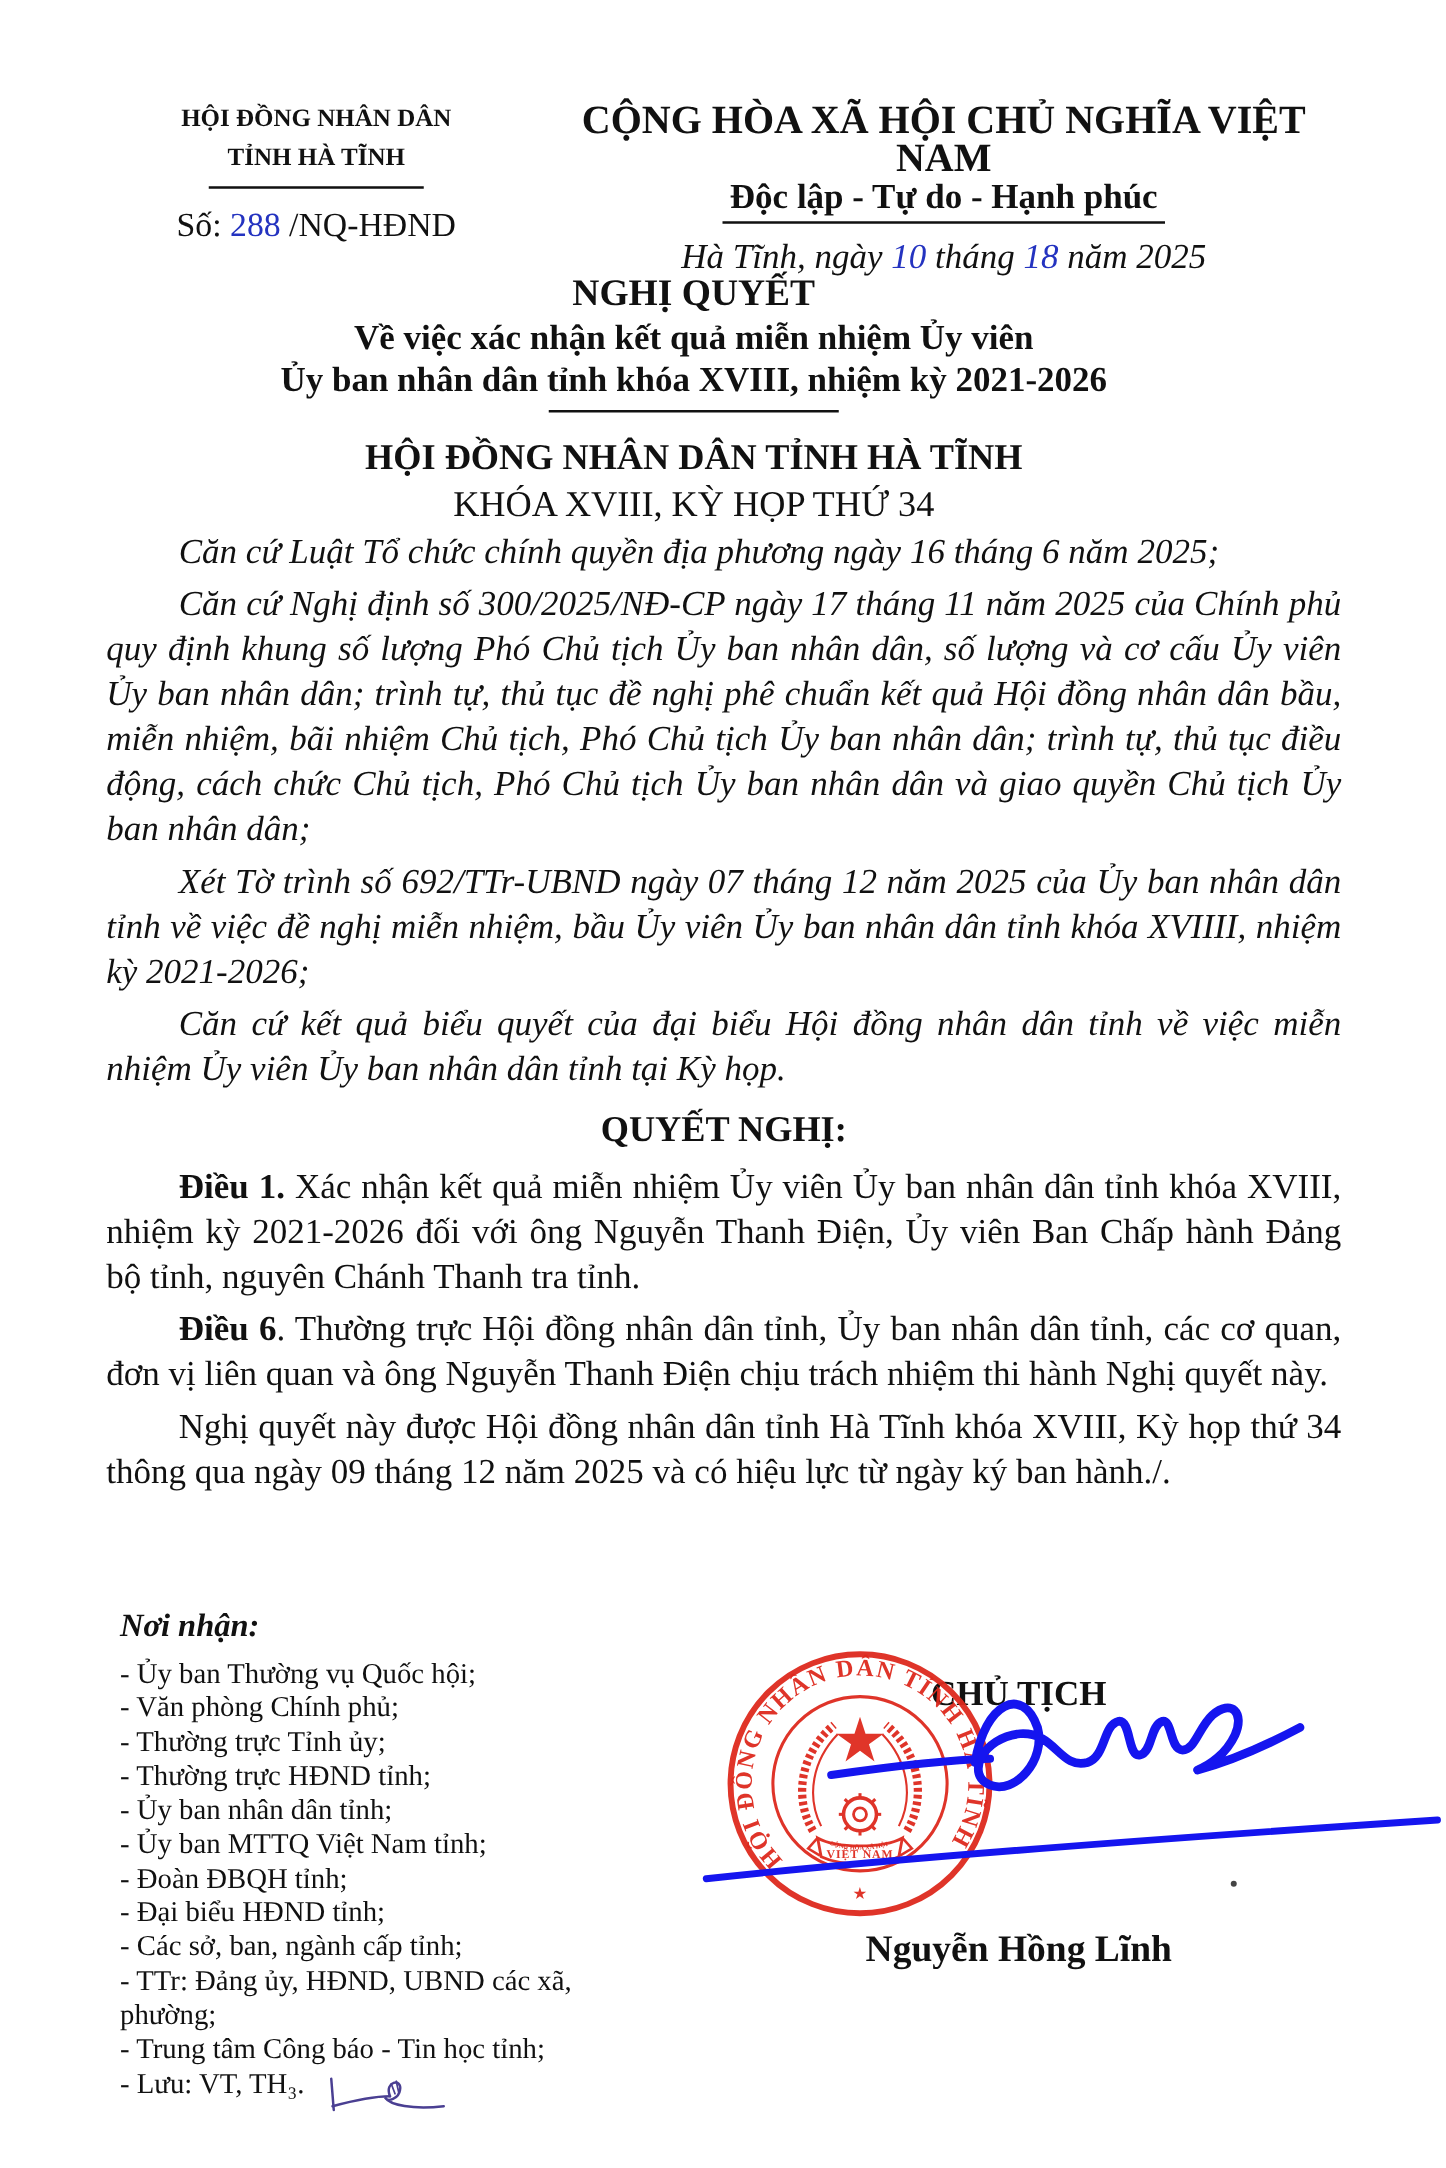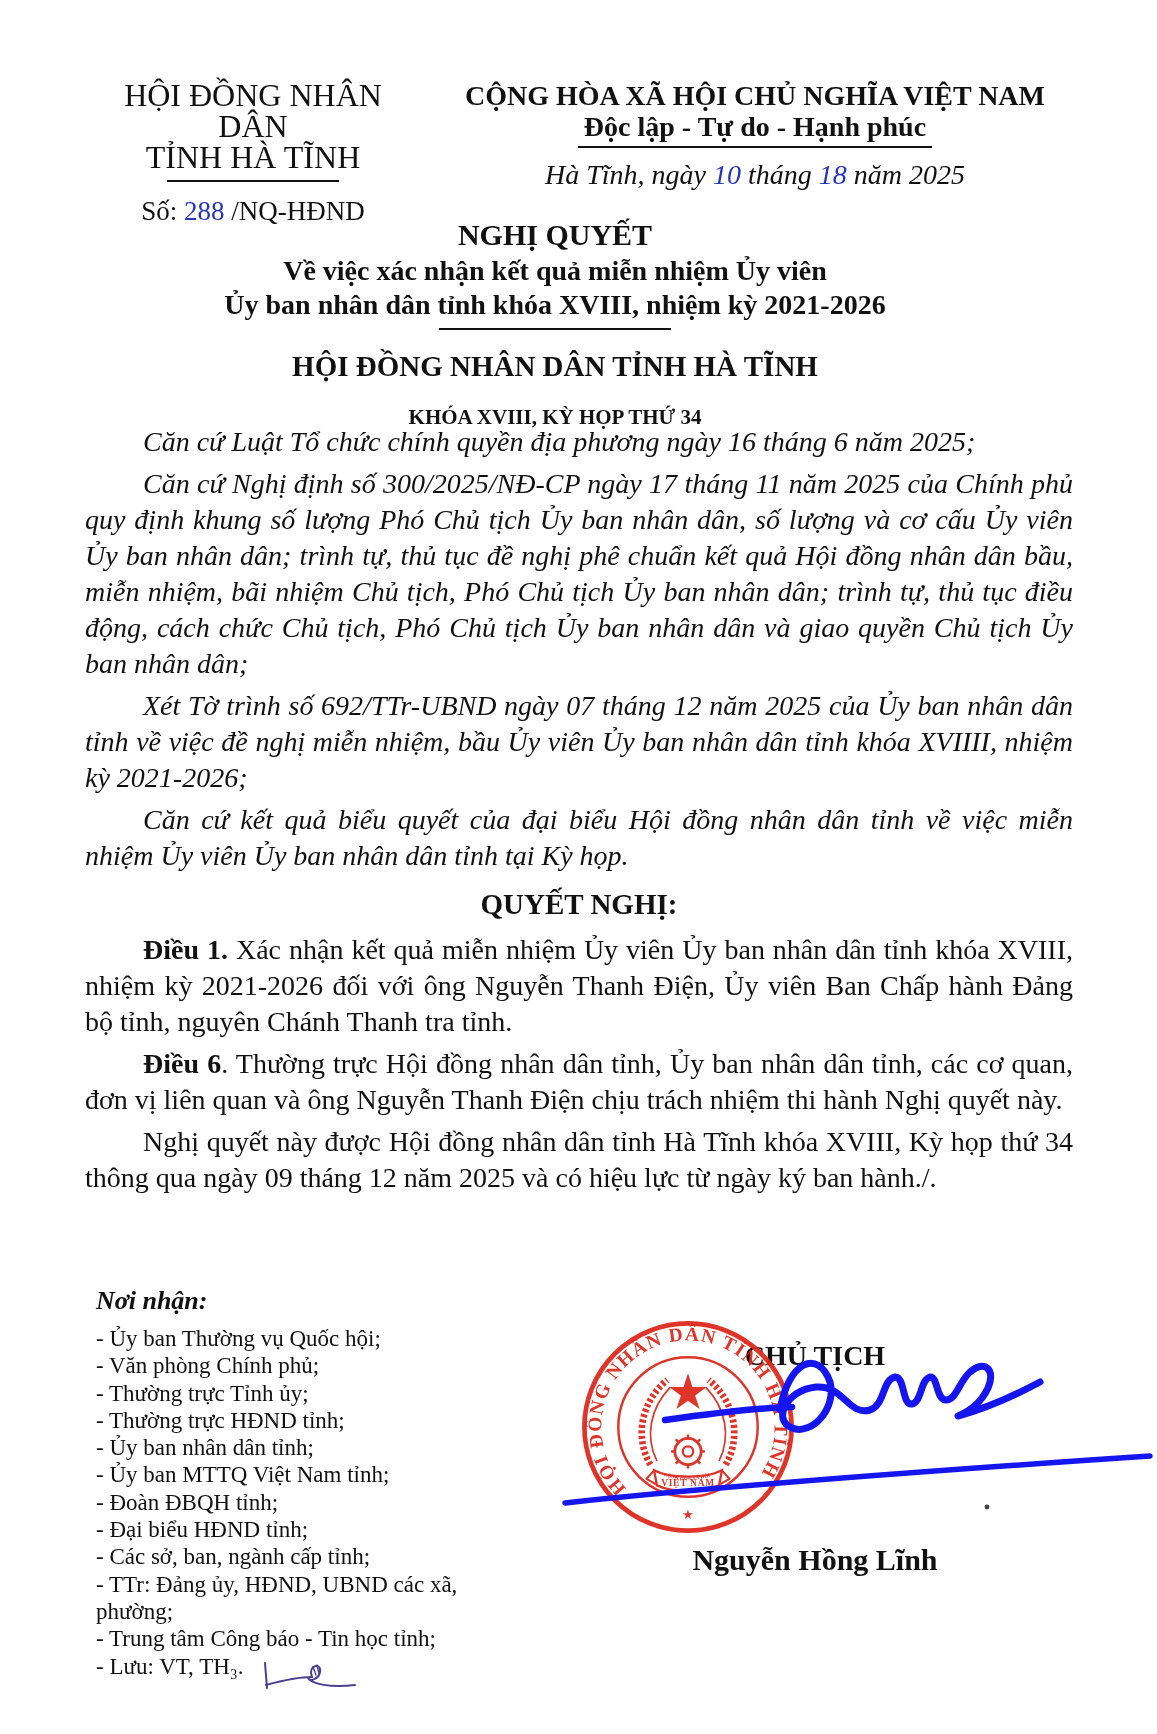--- a/index.html
+++ b/index.html
@@ -2,36 +2,36 @@
 <html><head>
 <meta charset="utf-8">
 <style>
   html,body{margin:0;padding:0;background:#fff;}
   .page{
     position:relative;width:1157px;height:1734px;background:#ffffff;
     font-family:"Liberation Serif","DejaVu Serif",serif;color:#111;overflow:hidden;
   }
   
   .hdr-left{position:absolute;left:88px;top:80px;width:330px;text-align:center;}
-  .hdr-left .l1{font-weight:normal;font-size:32px;line-height:31px;}
+  .hdr-left .l1{font-weight:bold;font-size:20px;line-height:31px;}
   .hdr-left .rule{width:172px;height:2px;background:#111;margin:7px auto 0 auto;}
   .doc-number{margin-top:14px;font-size:27px;}
   .hdr-right{position:absolute;left:430px;top:80px;width:650px;text-align:center;}
-  .hdr-right .l1{font-weight:bold;font-size:28px;line-height:31px;}
+  .hdr-right .l1{font-weight:bold;font-size:32px;line-height:31px;}
   .hdr-right .l2{display:inline-block;font-weight:bold;font-size:28px;line-height:32px;
                  border-bottom:2px solid #111;padding:0 6px 3px 6px;}
   .date-line{margin-top:11px;font-style:italic;font-size:28px;}
   .blue-num{color:#2433c0;}
   
   .title-block{position:absolute;left:40px;top:218px;width:1030px;text-align:center;}
   .doc-type{font-weight:bold;font-size:30px;line-height:34px;}
   .subject{font-weight:bold;font-size:28px;line-height:31px;margin-top:3px;}
   .title-rule{width:232px;height:2px;background:#111;margin:8px auto 0 auto;}
   .issuer{font-weight:bold;font-size:29px;line-height:33px;margin-top:20px;}
-  .issuer2{font-weight:bold;font-size:21px;line-height:33px;margin-top:18px;}
+  .issuer2{font-weight:normal;font-size:29px;line-height:33px;margin-top:5px;}
   
   .body-col{position:absolute;left:85px;top:424px;width:988px;font-size:28px;line-height:36px;text-align:justify;}
   .body-col p{margin:0 0 6px 0;text-indent:58px;}
   .recital{font-style:italic;}
   .decision-heading{font-weight:bold;font-size:29px;text-align:center;text-indent:0 !important;margin:12px 0 10px 0 !important;}
   .art-label{font-weight:bold;}
   
   .recipients{position:absolute;left:96px;top:1286px;width:440px;}
   .recipients .head{font-weight:bold;font-style:italic;font-size:26px;margin-bottom:9px;}
   .rcp{font-size:23px;line-height:27.3px;}

